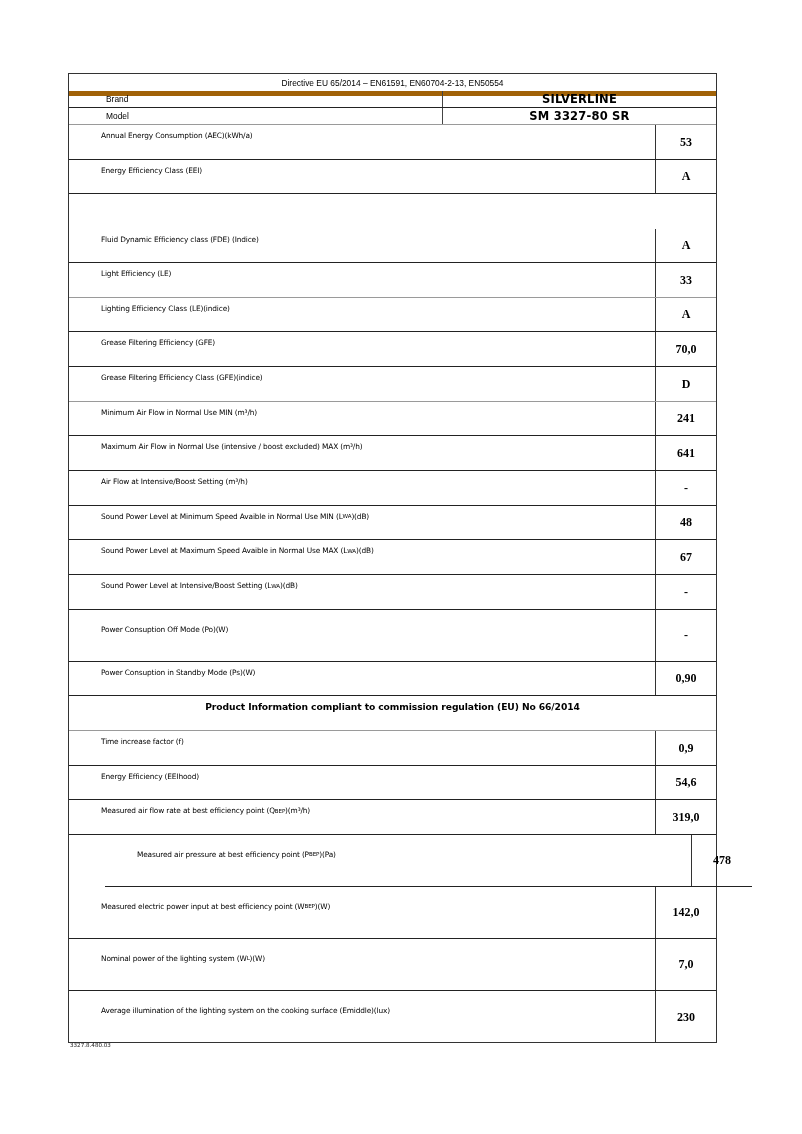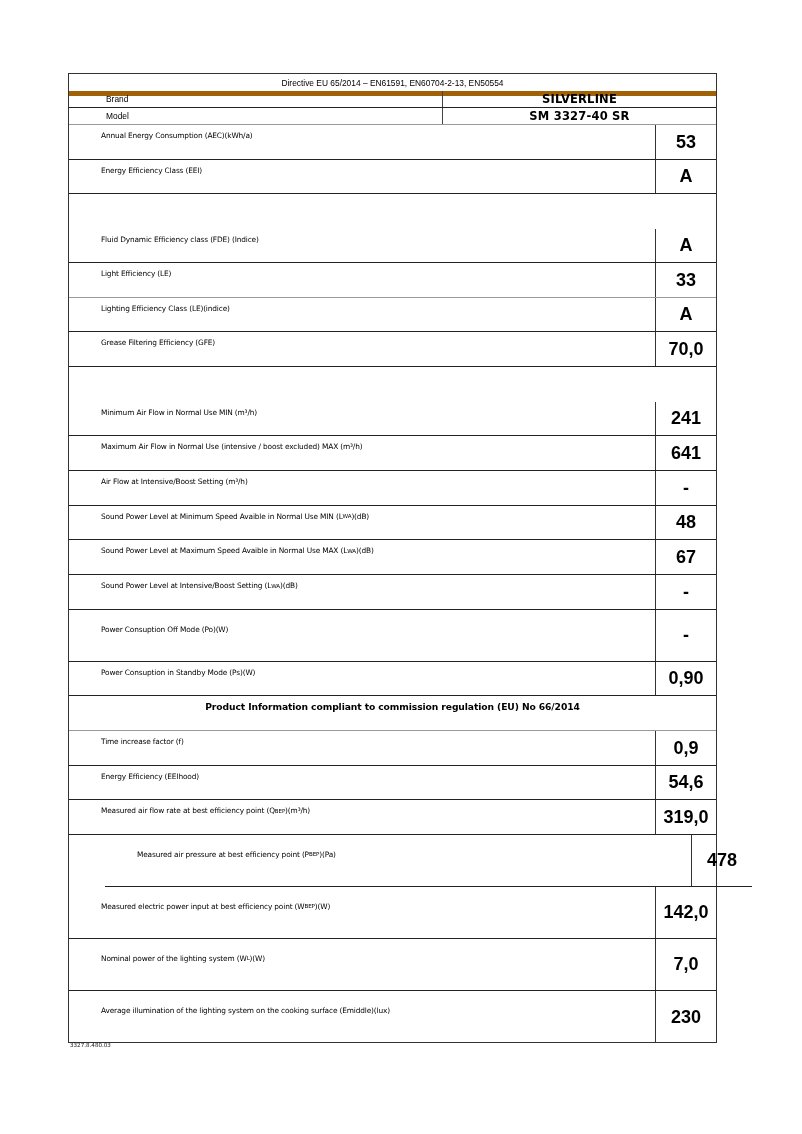--- a/index.html
+++ b/index.html
@@ -2,40 +2,40 @@
 <html><head>
   <meta charset="utf-8">
   <style>
     html, body { margin: 0; padding: 0; background: #ffffff; }
     body { width: 802px; height: 1134px; position: relative; font-family: "Liberation Sans", sans-serif; color: #000; overflow: hidden; }
     .sheet { position: absolute; left: 68px; top: 73px; width: 649px; border: 1px solid #333; box-sizing: border-box; }
     .row { position: absolute; left: 0; width: 647px; box-sizing: border-box; border-bottom: 1px solid #222; }
     .row.light { border-bottom-color: #9a9a9a; }
     .label { position: absolute; left: 1px; top: 0; bottom: 13px; display: flex; align-items: center; font-family: "DejaVu Sans", sans-serif; font-size: 7.4px; letter-spacing: -0.15px; white-space: nowrap; padding-left: 31px; }
     .label .sub { font-size: 5.6px; }
-    .valcell { position: absolute; left: 586px; right: 0; top: 0; bottom: 0; border-left: 1.5px solid #333; display: flex; align-items: center; justify-content: center; font-family: Liberation Sans, sans-serif; font-weight: bold; font-size: 18px; }
+    .valcell { position: absolute; left: 586px; right: 0; top: 0; bottom: 0; border-left: 1.5px solid #333; display: flex; align-items: center; justify-content: center; font-family: Liberation Serif, serif; font-weight: bold; font-size: 12px; }
     .directive { position: absolute; left: 0; width: 647px; top: 0; height: 17px; border-bottom: 5px solid #a16207; display: flex; align-items: center; justify-content: center; font-family: "Liberation Sans", sans-serif; font-size: 8.4px; }
     .kv-label { position: absolute; left: 1px; top: 0; bottom: 0; display: flex; align-items: center; font-family: "Liberation Sans", sans-serif; font-size: 8.4px; padding-left: 36px; }
     .kv-val { position: absolute; left: 373px; right: 0; top: 0; bottom: 0; border-left: 1px solid #444; display: flex; align-items: center; justify-content: center; font-family: "DejaVu Sans", sans-serif; font-weight: bold; font-size: 11.5px; letter-spacing: 0.2px; }
     .section-title { position: absolute; left: 0; right: 0; top: 0; height: 20px; display: flex; align-items: center; justify-content: center; font-family: "DejaVu Sans", sans-serif; font-weight: bold; font-size: 9.2px; letter-spacing: -0.1px; }
     .footer-code { position: absolute; left: 70px; top: 1042px; font-family: "DejaVu Sans", sans-serif; font-size: 5.6px; color: #222; }
   </style>
 </head>
 <body>
 
 <div class="sheet" style="height:970px;">
   <div class="directive">Directive EU 65/2014 – EN61591, EN60704-2-13, EN50554</div>
 
   <div class="row" style="top:17px;height:17px;">
     <span class="kv-label">Brand</span>
     <span class="kv-val">SILVERLINE</span>
   </div>
   <div class="row light" style="top:34px;height:17px;">
     <span class="kv-label">Model</span>
-    <span class="kv-val">SM 3327-40 SR</span>
+    <span class="kv-val">SM 3327-80 SR</span>
   </div>
 
   <div class="row" style="top:51px;height:35px;">
     <span class="label">Annual Energy Consumption (AEC)(kWh/a)</span>
     <span class="valcell">53</span>
   </div>
   <div class="row" style="top:86px;height:34px;">
     <span class="label">Energy Efficiency Class (EEI)</span>
     <span class="valcell">A</span>
   </div>
@@ -47,20 +47,24 @@
     <span class="label">Light Efficiency (LE)</span>
     <span class="valcell">33</span>
   </div>
   <div class="row" style="top:224px;height:34px;">
     <span class="label">Lighting Efficiency Class (LE)(indice)</span>
     <span class="valcell">A</span>
   </div>
   <div class="row" style="top:258px;height:35px;">
     <span class="label">Grease Filtering Efficiency (GFE)</span>
     <span class="valcell">70,0</span>
+  </div>
+  <div class="row light" style="top:293px;height:35px;">
+    <span class="label">Grease Filtering Efficiency Class (GFE)(indice)</span>
+    <span class="valcell">D</span>
   </div>
   <div class="row" style="top:328px;height:34px;">
     <span class="label">Minimum Air Flow in Normal Use MIN (m³/h)</span>
     <span class="valcell">241</span>
   </div>
   <div class="row" style="top:362px;height:35px;">
     <span class="label">Maximum Air Flow in Normal Use  (intensive / boost excluded) MAX (m³/h)</span>
     <span class="valcell">641</span>
   </div>
   <div class="row" style="top:397px;height:35px;">

